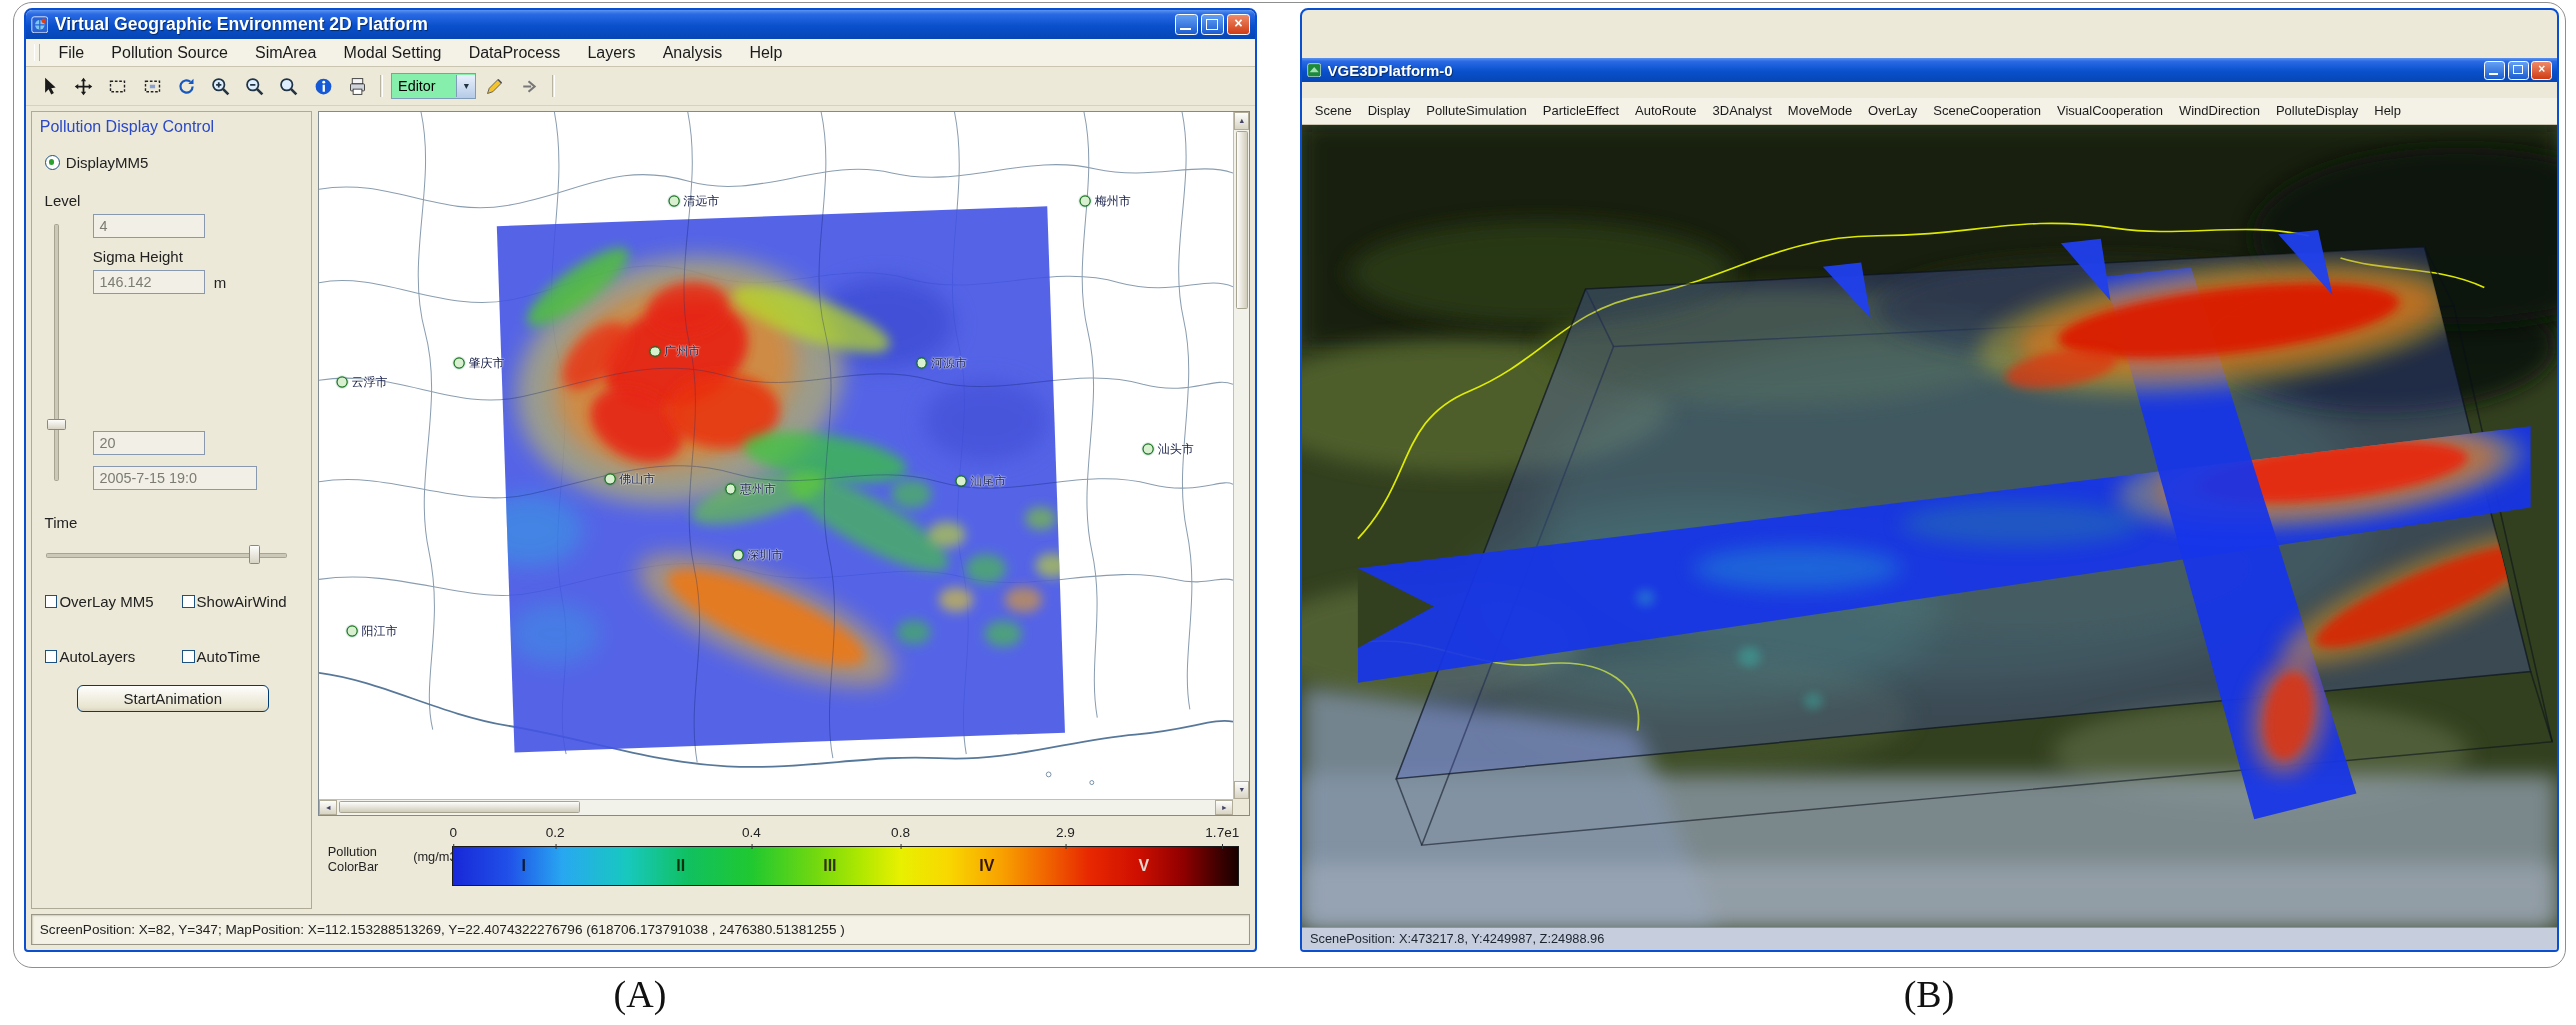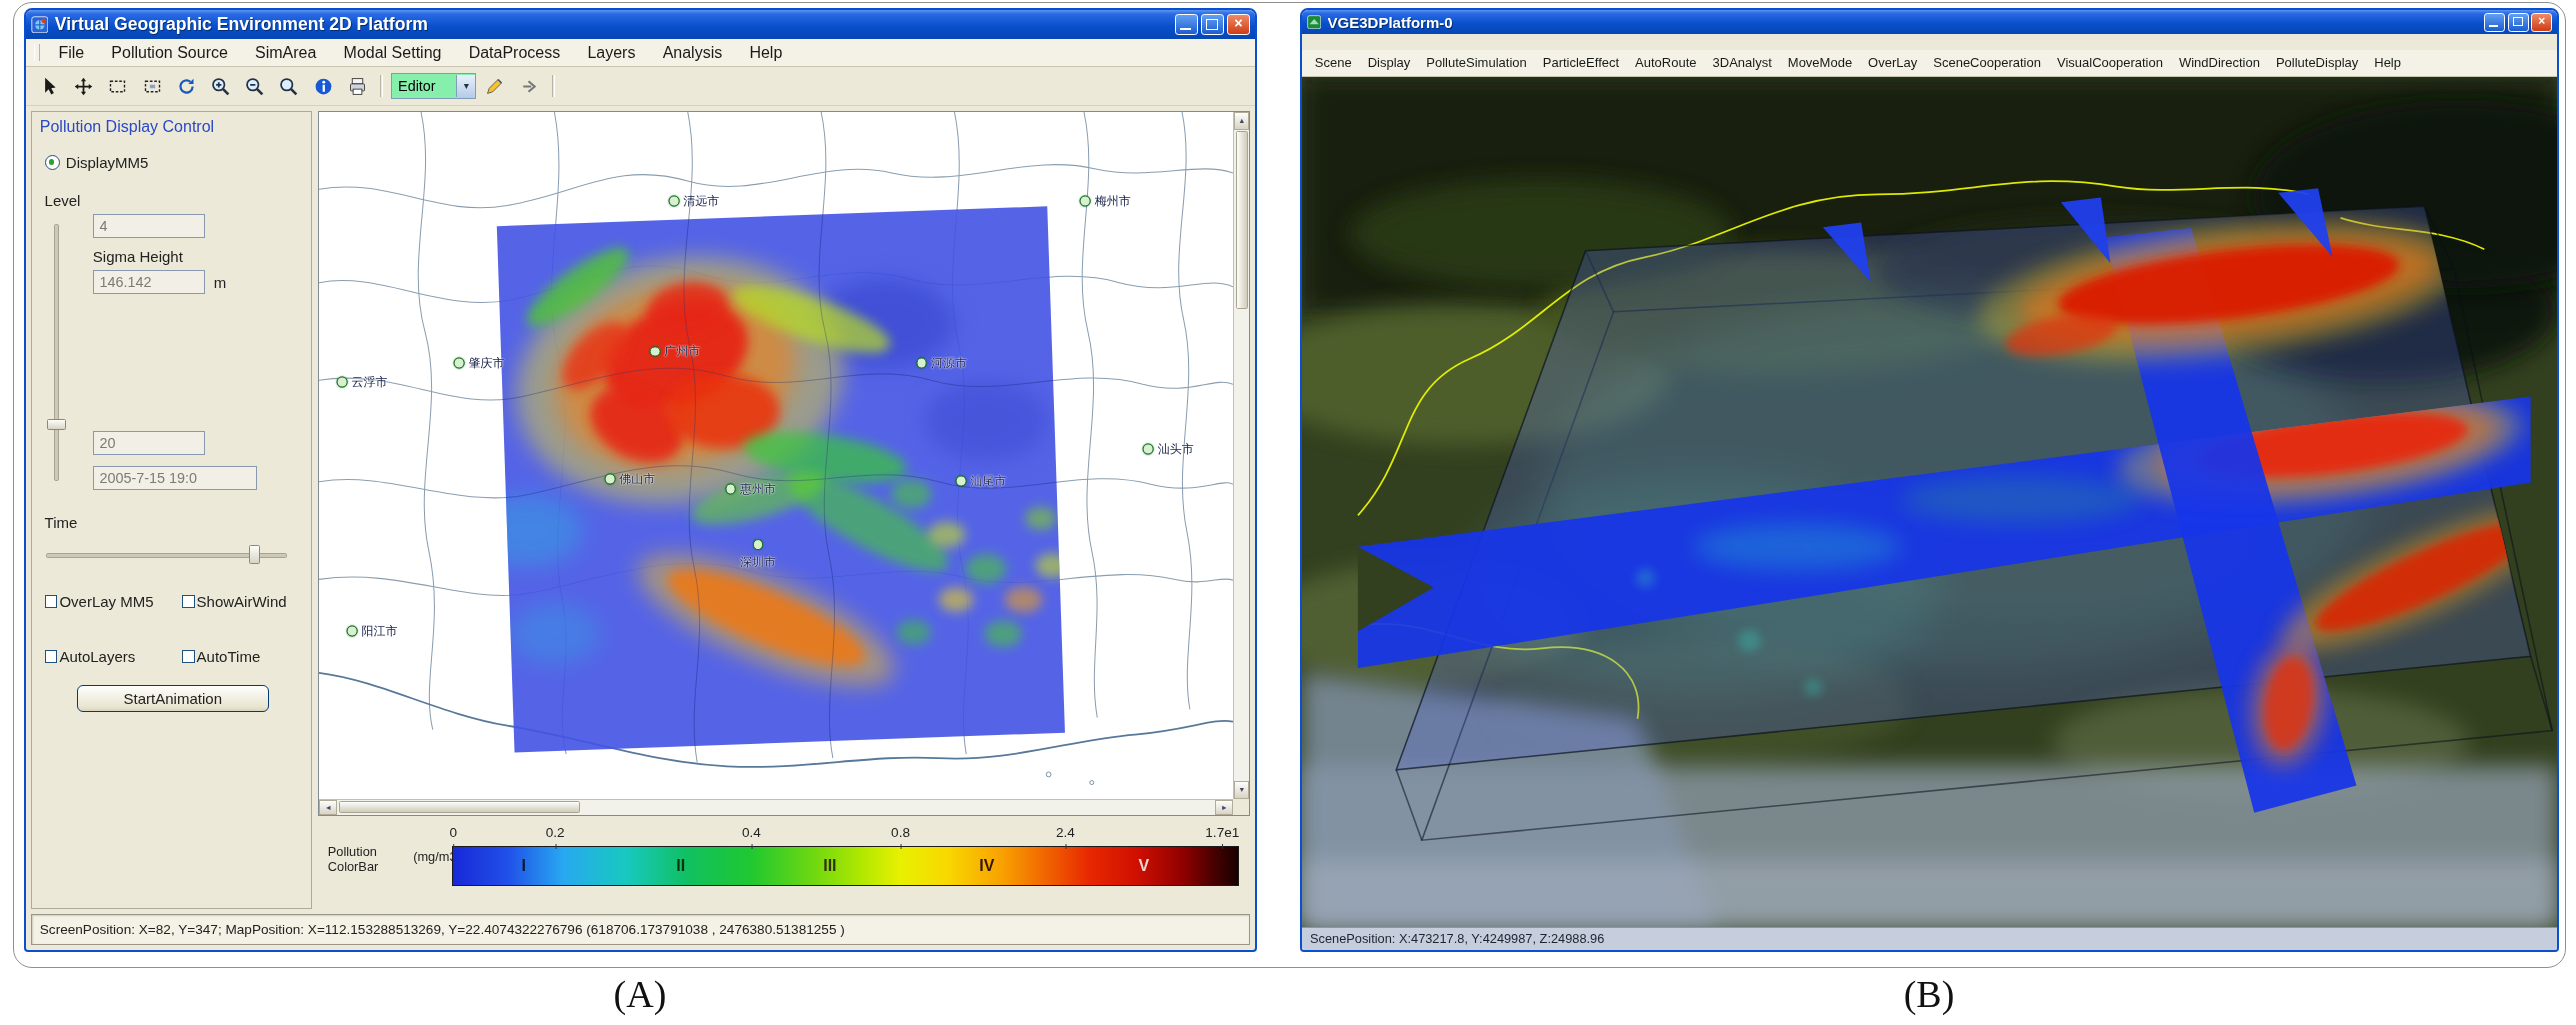--- a/index.html
+++ b/index.html
@@ -67,21 +67,21 @@
   .cbar-lab{position:absolute;left:9.6px;top:24px;font-size:12.8px;color:#222;line-height:15px;}
   .cbar-unit{position:absolute;left:95px;top:29px;font-size:12.8px;color:#222;}
   .cbar{position:absolute;left:134px;right:11.2px;top:25.5px;height:38px;border:0.8px solid #1a1a1a;
     background:linear-gradient(90deg,#1828d8 0%,#2050e8 7%,#28a8f0 14%,#18c8c0 22%,#10c060 30%,#20c830 38%,#70d810 46%,#b0e800 52%,#e8f000 57%,#f8d800 63%,#f8a000 70%,#f06000 76%,#e82800 81%,#d01000 87%,#900000 93%,#480000 97%,#180000 100%);}
   .cb-tick{position:absolute;top:-21.6px;transform:translateX(-50%);font-size:13.6px;color:#222;}
   .cb-tick::after{content:"";position:absolute;left:50%;top:18.4px;width:0.8px;height:4.8px;background:#333;}
   .cb-class{position:absolute;top:50%;transform:translate(-50%,-50%);font-size:16px;font-weight:bold;}
   .statusA{flex:0 0 29px;margin:0 4.8px 4.8px 4.8px;border:0.8px solid #9a9688;background:#f4f2e6;box-shadow:inset 0.8px 0.8px 1.6px #c8c4b2;display:flex;align-items:center;padding:0 8px;font-size:13.6px;color:#222;white-space:nowrap;overflow:hidden;}
 
   
-  #winB .titlebar{height:24px;}
+  #winB .titlebar{height:24px;margin-top:48px;}
   #winB .title-text{font-size:15px;}
   #winB .winbtn{width:19px;height:17px;}
   #winB .winbtn .bar{left:4px;bottom:3.2px;width:8.8px;}
   #winB .winbtn .box{left:4px;top:3.2px;width:8px;height:7.2px;}
   #winB .winbtn .x{font-size:12px;line-height:15px;}
   #winB .menubar{height:25.5px;font-size:13px;padding-left:4.8px;margin-top:16px;}
   #winB .menu-item{padding:0 8px;}
   .viewport{flex:1;position:relative;overflow:hidden;background:#000;min-height:0;}
   .viewport svg{position:absolute;inset:0;width:100%;height:100%;}
   .statusB{flex:0 0 22.4px;background:#c6cedd;border-top:0.8px solid #8a96a4;display:flex;align-items:center;padding:0 8px;font-size:12.8px;color:#1c2430;white-space:nowrap;overflow:hidden;}
@@ -363,21 +363,21 @@
             <div class="city" style="left: 72.4%; top: 53.7%;">
               <span class="city-dot"></span>
               <span class="city-label">汕尾市</span>
             </div>
 
             <div class="city" style="left: 92.9%; top: 49.1%;">
               <span class="city-dot"></span>
               <span class="city-label">汕头市</span>
             </div>
 
-            <div class="city" style="left: 48%; top: 64.5%; flex-direction: column;">
+            <div class="city" style="left: 48%; top: 64.5%;">
               <span class="city-dot"></span>
               <span class="city-label">深圳市</span>
             </div>
 
             <div class="city" style="left: 5.8%; top: 75.6%;">
               <span class="city-dot"></span>
               <span class="city-label">阳江市</span>
             </div>
           </div>
         <div class="vscroll">
@@ -401,21 +401,21 @@
           <div>ColorBar</div>
         </div>
         <div class="cbar-unit">(mg/m3)</div>
         <div class="cbar">
           <div style="position:absolute;inset:0;">
 
           <span class="cb-tick" style="left: 0%;">0</span>
               <span class="cb-tick" style="left: 13%;">0.2</span>
               <span class="cb-tick" style="left: 38%;">0.4</span>
               <span class="cb-tick" style="left: 57%;">0.8</span>
-              <span class="cb-tick" style="left: 78%;">2.4</span>
+              <span class="cb-tick" style="left: 78%;">2.9</span>
               <span class="cb-tick" style="left: 98%;">1.7e1</span>
             </div>
           <div style="position:absolute;inset:0;">
 
           <span class="cb-class" style="left: 9%; color: rgb(11, 26, 51);">I</span>
               <span class="cb-class" style="left: 29%; color: rgb(7, 51, 14);">II</span>
               <span class="cb-class" style="left: 48%; color: rgb(51, 51, 10);">III</span>
               <span class="cb-class" style="left: 68%; color: rgb(51, 22, 7);">IV</span>
               <span class="cb-class" style="left: 88%; color: rgb(232, 216, 208);">V</span>
             </div>

